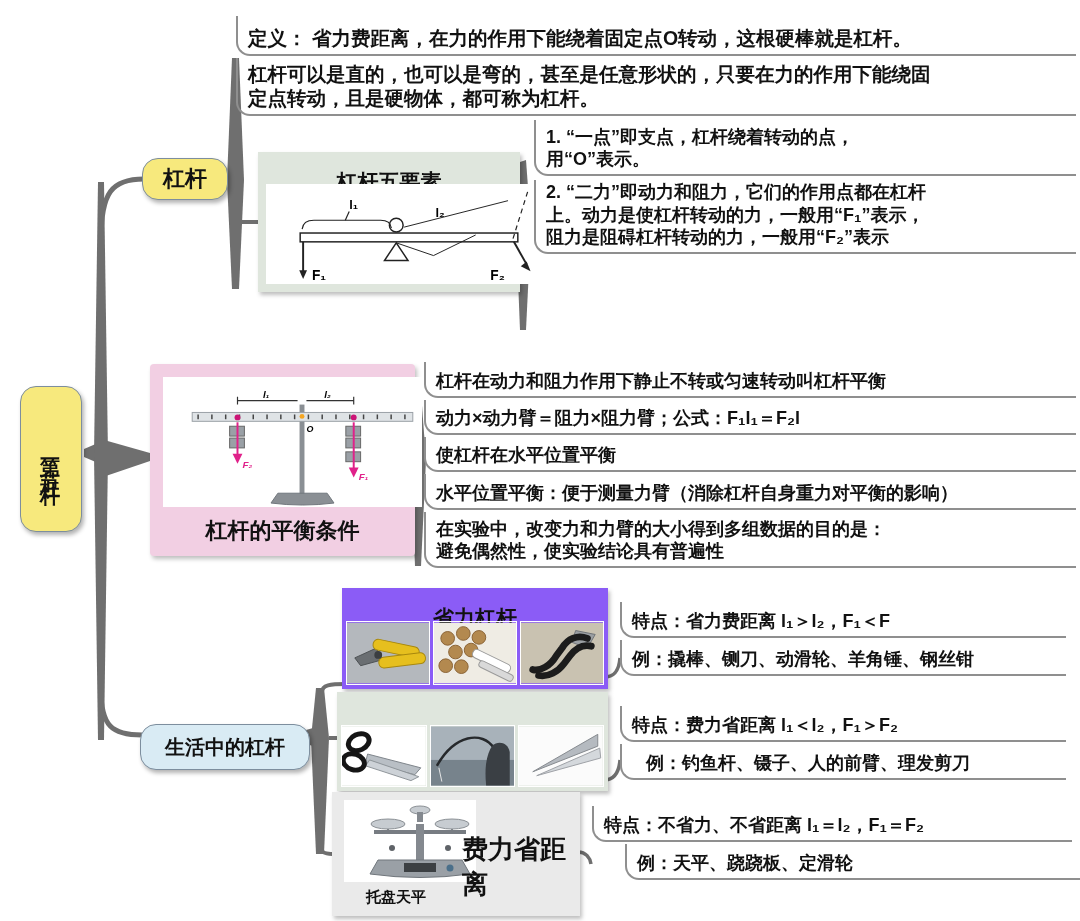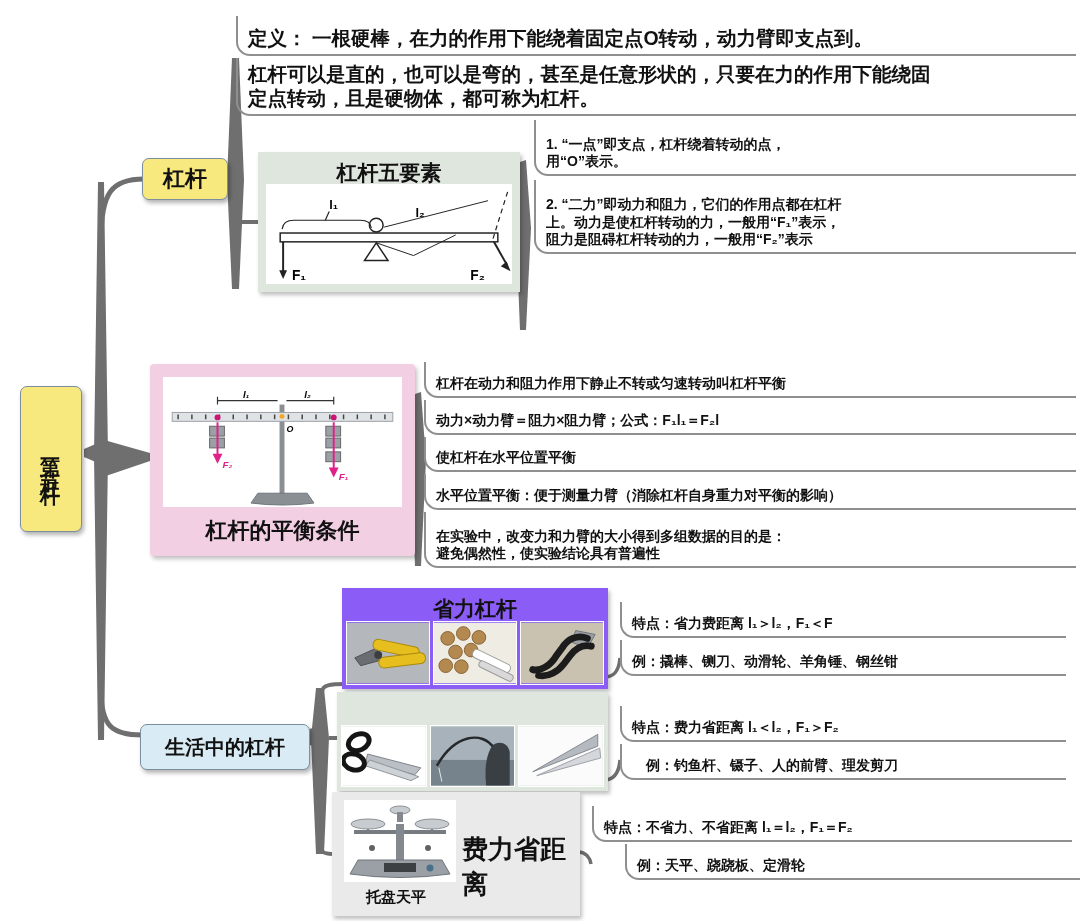--- a/index.html
+++ b/index.html
@@ -4,33 +4,33 @@
 <style>
   html,body{margin:0;padding:0;background:#ffffff;}
   #canvas{position:relative;width:1080px;height:921px;background:#fff;overflow:hidden;
     font-family:"Liberation Sans","DejaVu Sans",sans-serif;font-weight:bold;color:#111;}
   svg.layer{position:absolute;left:0;top:0;z-index:0;}
 
   
   .t{position:absolute;display:flex;align-items:flex-end;z-index:2;
      border-left:2px solid #8f8f8f;border-bottom:2px solid #8f8f8f;
      border-bottom-left-radius:14px;box-sizing:border-box;
-     padding:0 4px 3px 10px;font-size:14px;line-height:1.26;white-space:pre-line;}
+     padding:0 4px 3px 10px;font-size:18px;line-height:1.26;white-space:pre-line;}
 
   
   .node{position:absolute;display:flex;align-items:center;justify-content:center;z-index:2;
-     border:1.5px solid #7d8e9e;border-radius:7px;box-sizing:border-box;
+     border:1.5px solid #7d8e9e;border-radius:16px;box-sizing:border-box;
      box-shadow:2px 3px 4px rgba(0,0,0,.3);}
   .yellow{background:#f7e97d;}
   .blue{background:#d9ebf4;margin-top:12px;}
 
   
   .box{position:absolute;z-index:1;box-sizing:border-box;box-shadow:2px 3px 4px rgba(0,0,0,.25);}
-  .box .box-title{text-align:center;font-size:21px;padding-top:7px;}
-  .panel{position:absolute;background:#fff;}
+  .box .box-title{text-align:center;font-size:21px;padding-top:16px;}
+  .panel{position:absolute;background:#fff;padding-left:20px;}
   .photos{position:absolute;left:4px;right:4px;display:flex;gap:3px;justify-content:center;}
   .photos svg{display:block;border:1px solid #fff;}
 
   .vert{writing-mode:vertical-rl;text-orientation:upright;font-size:20px;letter-spacing:7px;}
   .caption{position:absolute;font-size:15px;z-index:2;}
   .big-title{position:absolute;font-size:26px;z-index:2;}
 </style>
 </head>
 <body>
 
@@ -61,21 +61,21 @@
   </svg>
 
   <div class="node yellow" style="left:20px;top:386px;width:62px;height:146px;">
     <div class="vert">第一节杠杆</div>
   </div>
 
   <div class="node yellow" style="left:142px;top:158px;width:86px;height:42px;font-size:22px;">
     <span>杠杆</span>
   </div>
 
-  <div class="t" style="left:236px;top:16px;width:840px;height:40px;font-size:19.5px;">定义： 一根硬棒，在力的作用下能绕着固定点O转动，动力臂即支点到。</div>
+  <div class="t" style="left:236px;top:16px;width:840px;height:40px;font-size:19.5px;">定义： 省力费距离，在力的作用下能绕着固定点O转动，这根硬棒就是杠杆。</div>
 
   <div class="t" style="left:236px;top:58px;width:840px;height:58px;font-size:19.5px;">杠杆可以是直的，也可以是弯的，甚至是任意形状的，只要在力的作用下能绕固
 定点转动，且是硬物体，都可称为杠杆。</div>
 
   <div class="box" style="left:258px;top:152px;width:262px;height:140px;background:#dfe6dd;">
     <div class="box-title">杠杆五要素</div>
     <div class="panel" style="left:8px;top:32px;width:246px;height:100px;">
       <svg width="246" height="100" viewBox="0 0 250 102">
         <rect x="14" y="50" width="222" height="9" fill="#fff" stroke="#222" stroke-width="1.5"></rect>
         <circle cx="112" cy="42" r="7" fill="#fff" stroke="#222" stroke-width="1.5"></circle>

